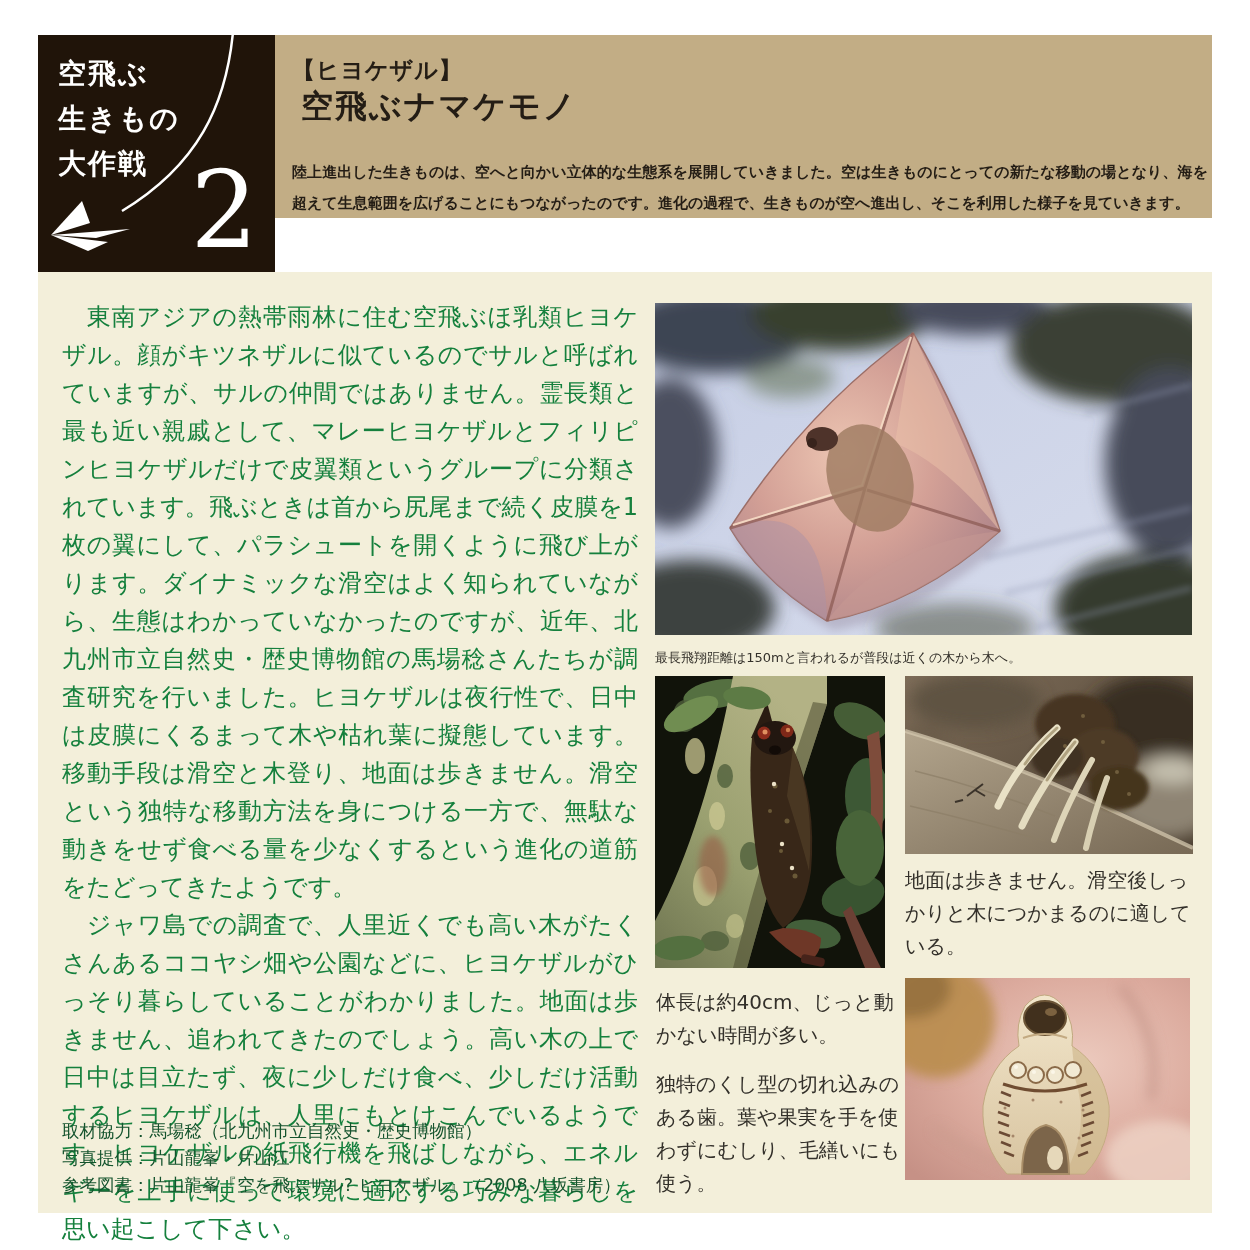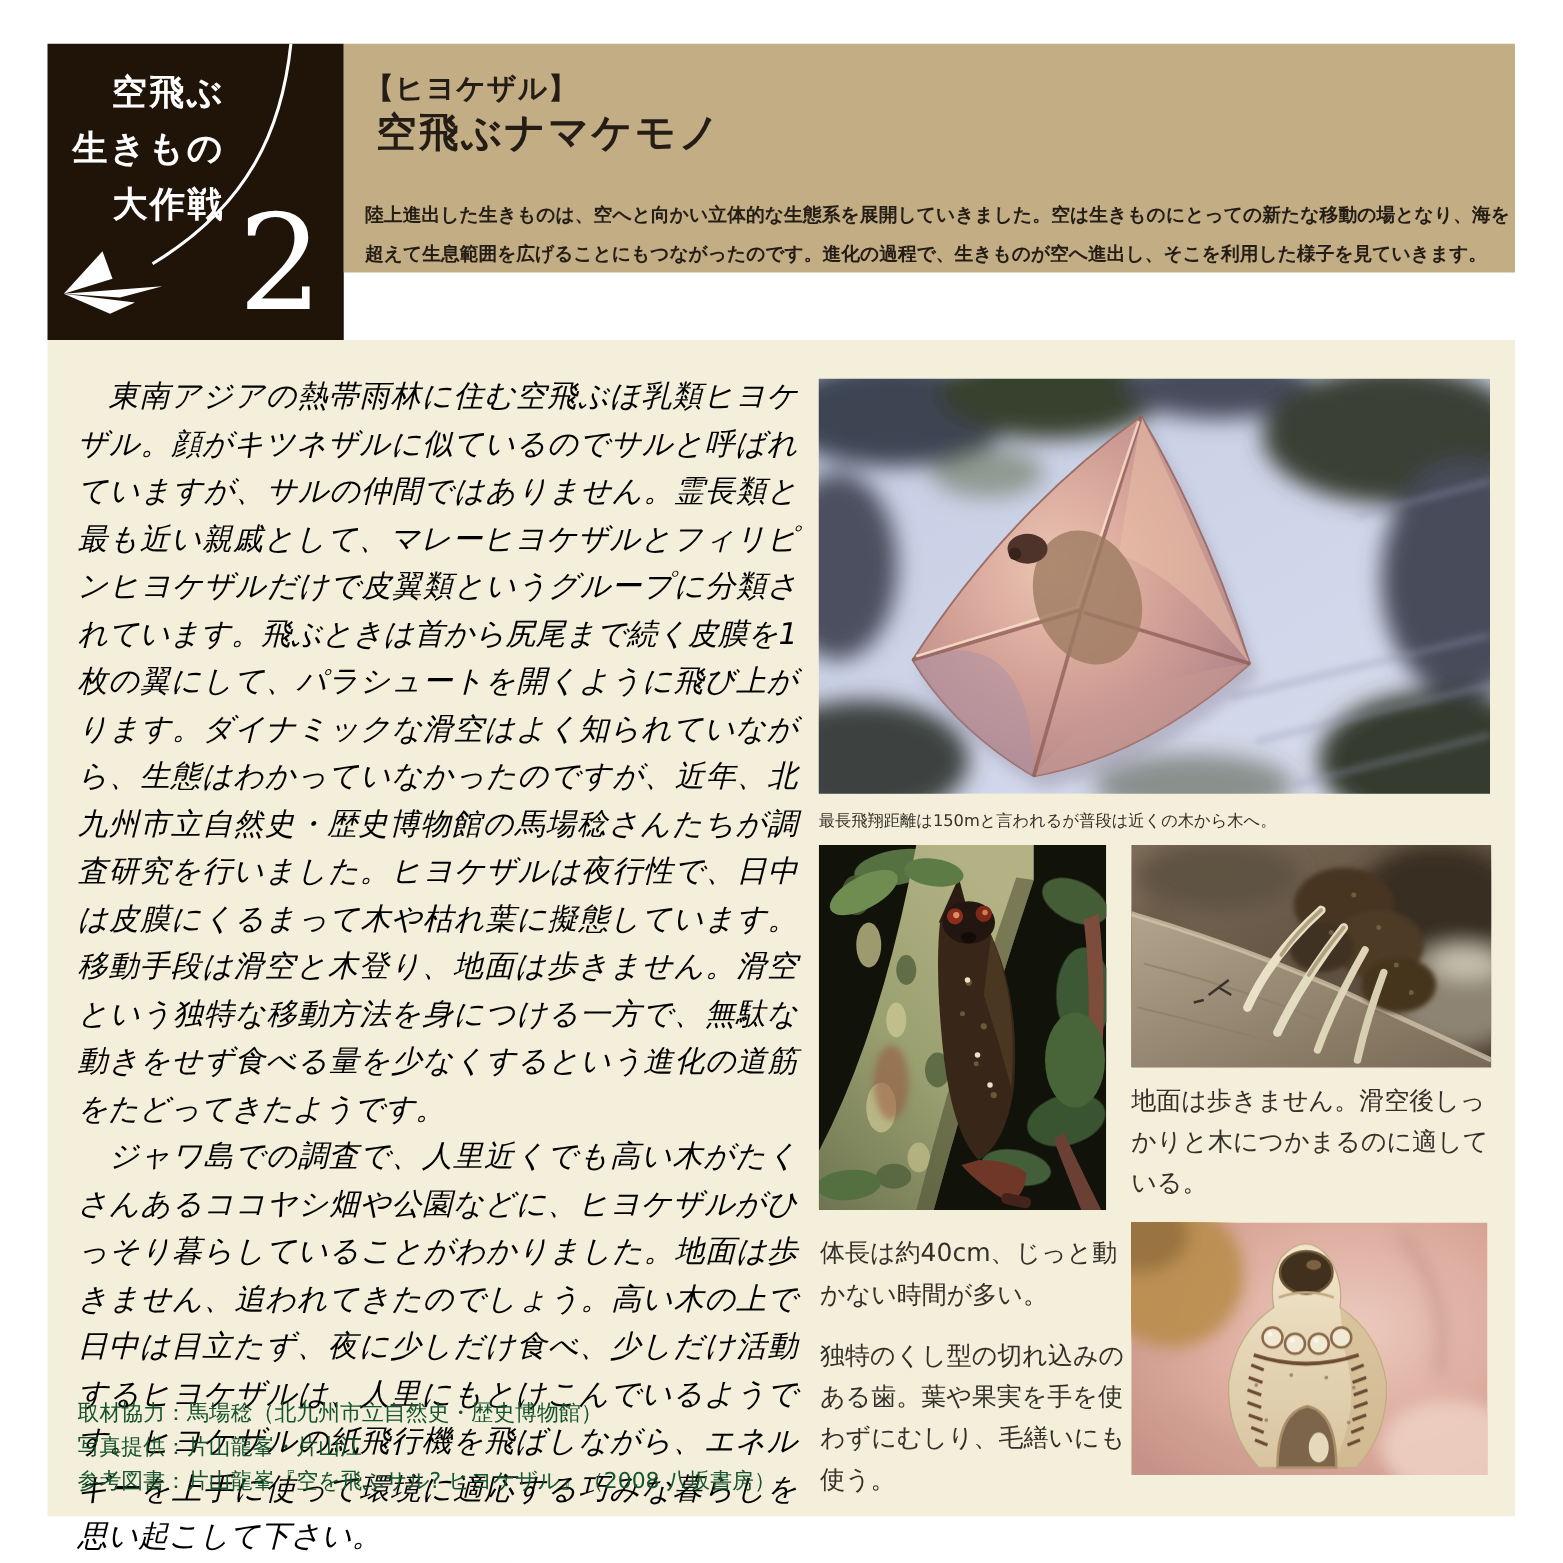--- a/index.html
+++ b/index.html
@@ -2,36 +2,36 @@
 <html lang="ja"><head>
 <meta charset="utf-8">
 <style>
   * { margin:0; padding:0; box-sizing:border-box; }
   html,body { background:#ffffff; }
   .page { position:relative; width:1250px; height:1250px; background:#ffffff;
           font-family:"DejaVu Sans","Liberation Sans",sans-serif; overflow:hidden; }
 
   
   .badge { position:absolute; left:38px; top:35px; width:237px; height:237px; background:#201409; }
-  .badge-lines { position:absolute; left:20px; top:16px;text-align:right; }
+  .badge-lines { position:absolute; left:20px; top:16px; }
   .badge-line { color:#ffffff; font-weight:bold; font-size:28px; line-height:45px; letter-spacing:2px; }
   .badge-art { position:absolute; left:0; top:0; width:237px; height:237px; }
   .badge-number { position:absolute; right:17px; bottom:8px; color:#ffffff;
                   font-family:"DejaVu Serif","Liberation Serif",serif; font-size:106px; line-height:1; }
 
   .band { position:absolute; left:275px; top:35px; width:937px; height:183px; background:#c2ad85; color:#241d15; }
   .kicker { position:absolute; left:17px; top:20px; font-size:23px; font-weight:bold; letter-spacing:1px; }
   .title  { position:absolute; left:26px; top:50px; font-size:32px; font-weight:bold; letter-spacing:2px; }
   .lead   { position:absolute; left:17px; top:122px; width:916px; font-size:15px; font-weight:bold;
             line-height:31px; text-align:justify; }
 
   
   .content { position:absolute; left:38px; top:272px; width:1174px; height:941px; background:#f3efda; }
-  .article { position:absolute; left:24px; top:26px; width:576px; color:#000000;
-             font-size:24px; line-height:38px; text-align:justify;font-style:italic; }
+  .article { position:absolute; left:24px; top:26px; width:576px; color:#15803d;
+             font-size:24px; line-height:38px; text-align:justify; }
   .article p { margin:0; }
   .credits { position:absolute; left:24px; top:846px; color:#14532d; font-size:17.5px; line-height:27px; }
 
   .ph { position:absolute; }
   .ph svg { display:block; }
   .ph-glide { left:617px; top:31px;  width:537px; height:332px; }
   .ph-tree  { left:617px; top:404px; width:230px; height:292px; }
   .ph-claw  { left:867px; top:404px; width:288px; height:178px; }
   .ph-teeth { left:867px; top:706px; width:285px; height:202px; }
 

